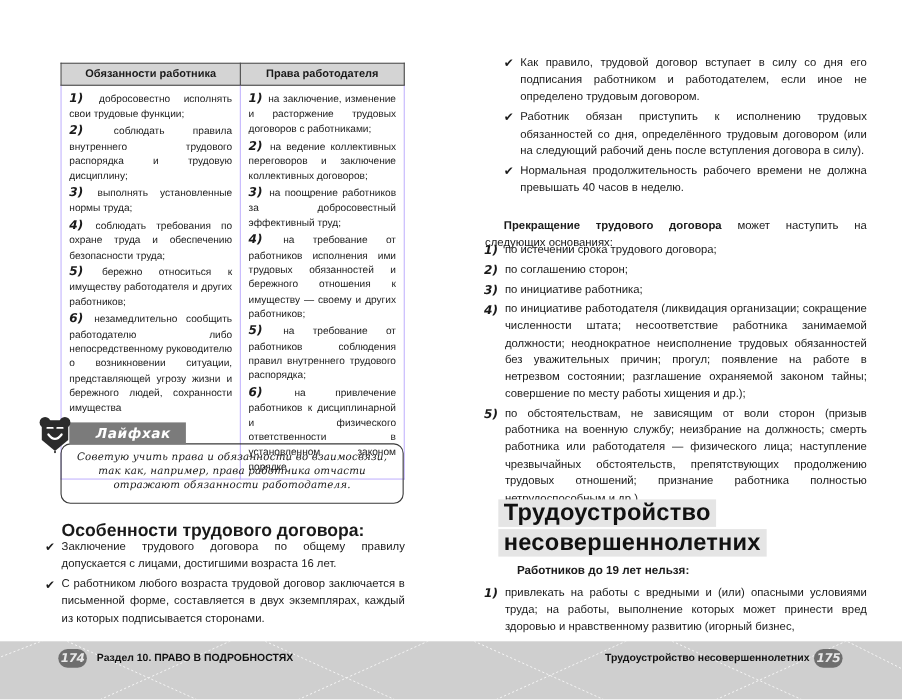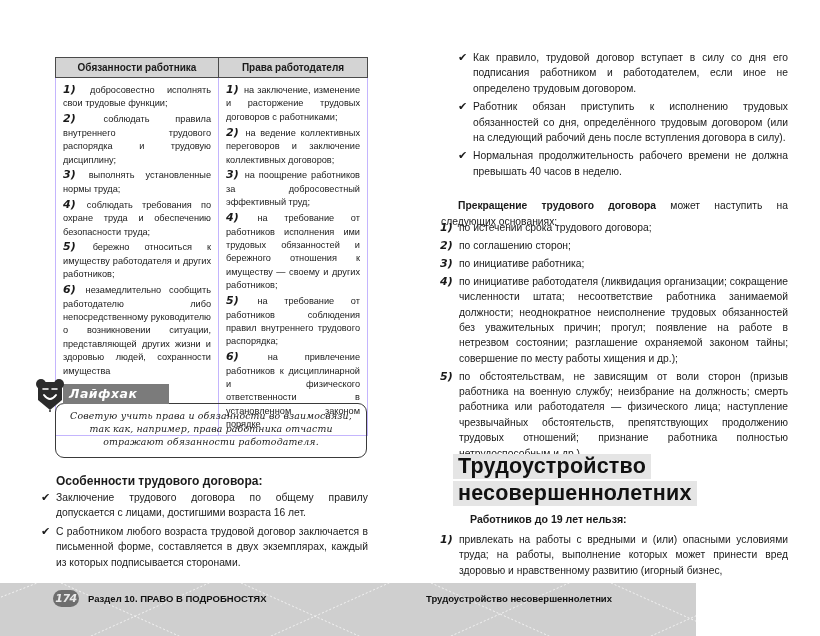--- a/index.html
+++ b/index.html
@@ -36,34 +36,34 @@
 
   
   .lifehack { position: absolute; left: 35px; top: 378px; width: 335px; height: 84px; }
   .bear {
     position: absolute; left: 0; top: 0; width: 30px; height: 34px; z-index: 3;
   }
   .lh-label {
     position: absolute; left: 28px; top: 6px; width: 106px; height: 20px;
     background: #7b7b7b; color: #ffffff; z-index: 2;
     font-family: "DejaVu Sans", sans-serif; font-style: italic; font-weight: bold;
-    font-size: 12.5px; line-height: 20px; padding-left: 6px; box-sizing: border-box;
+    font-size: 12.5px; line-height: 20px; padding-left: 24px; box-sizing: border-box;
     letter-spacing: 0.5px;
   }
   .lh-box {
     position: absolute; left: 20px; top: 25px; width: 312px; height: 55px;
     border: 1.5px solid #3a3a3a; border-radius: 9px; box-sizing: border-box;
     font-family: "DejaVu Serif", serif; font-style: italic; font-size: 9.4px;
     line-height: 13px; text-align: center; padding: 5px 8px 0 8px;
     letter-spacing: 0.15px;
   }
 
   
   .section-sub {
-    position: absolute; left: 56px; top: 474px; font-weight: bold; font-size: 12px;
+    position: absolute; left: 56px; top: 474px; font-weight: bold; font-size: 16px;
   }
   .check-list { position: absolute; margin: 0; padding: 0; list-style: none; font-size: 10.3px; line-height: 15.4px; }
   .check-list li { position: relative; padding-left: 15px; margin-bottom: 3px; text-align: justify; }
   .check {
     position: absolute; left: 0; top: 0; font-size: 11px; font-weight: bold;
     font-family: "DejaVu Sans", sans-serif;
   }
   .left-checks { left: 41px; top: 490px; width: 327px; }
   .right-checks { left: 48px; top: 50px; width: 330px; }
 
@@ -84,21 +84,21 @@
     display: inline-block; background: #e5e5e5; color: #111;
     font-size: 21.5px; font-weight: bold; line-height: 24px; padding: 0 5px 1px 5px;
     margin-bottom: 2px; letter-spacing: 0.2px;
   }
   .minor-sub {
     position: absolute; left: 60px; top: 513px; font-weight: bold; font-size: 10.6px;
   }
 
   
   .footer {
-    position: absolute; left: 0; top: 583px; width: 696px; height: 53px;
+    position: absolute; left: 0; top: 583px; width: 820px; height: 53px;
     background: #cfcfcf; overflow: hidden;
   }
   .footer svg.pattern { position: absolute; left: 0; top: 0; }
   .page-badge {
     position: absolute; top: 7px; width: 26px; height: 17px; border-radius: 9px;
     background: #6e6e6e; color: #e8e8e8; font-family: "DejaVu Sans", sans-serif;
     font-style: italic; font-weight: bold; font-size: 11px; line-height: 17px;
     text-align: center; letter-spacing: -0.5px;
   }
   .badge-left { left: 53px; }
@@ -126,21 +126,21 @@
       </tr>
     </thead>
     <tbody>
       <tr>
         <td>
           <p class="cell-item"><span class="num">1)</span> <span>добросовестно исполнять свои трудовые функции;</span></p>
           <p class="cell-item"><span class="num">2)</span> <span>соблюдать правила внутреннего трудового распорядка и трудовую дисциплину;</span></p>
           <p class="cell-item"><span class="num">3)</span> <span>выполнять установленные нормы труда;</span></p>
           <p class="cell-item"><span class="num">4)</span> <span>соблюдать требования по охране труда и обеспечению безопасности труда;</span></p>
           <p class="cell-item"><span class="num">5)</span> <span>бережно относиться к имуществу работодателя и других работников;</span></p>
-          <p class="cell-item"><span class="num">6)</span> <span>незамедлительно сообщить работодателю либо непосредственному руководителю о возникновении ситуации, представляющей других жизни и здоровью людей, сохранности имущества</span></p>
+          <p class="cell-item"><span class="num">6)</span> <span>незамедлительно сообщить работодателю либо непосредственному руководителю о возникновении ситуации, представляющей угрозу жизни и бережного людей, сохранности имущества</span></p>
         </td>
         <td>
           <p class="cell-item"><span class="num">1)</span> <span>на заключение, изменение и расторжение трудовых договоров с работниками;</span></p>
           <p class="cell-item"><span class="num">2)</span> <span>на ведение коллективных переговоров и заключение коллективных договоров;</span></p>
           <p class="cell-item"><span class="num">3)</span> <span>на поощрение работников за добросовестный эффективный труд;</span></p>
           <p class="cell-item"><span class="num">4)</span> <span>на требование от работников исполнения ими трудовых обязанностей и бережного отношения к имуществу — своему и других работников;</span></p>
           <p class="cell-item"><span class="num">5)</span> <span>на требование от работников соблюдения правил внутреннего трудового распорядка;</span></p>
           <p class="cell-item"><span class="num">6)</span> <span>на привлечение работников к дисциплинарной и физического ответственности в установленном законом порядке</span></p>
         </td>
       </tr>

